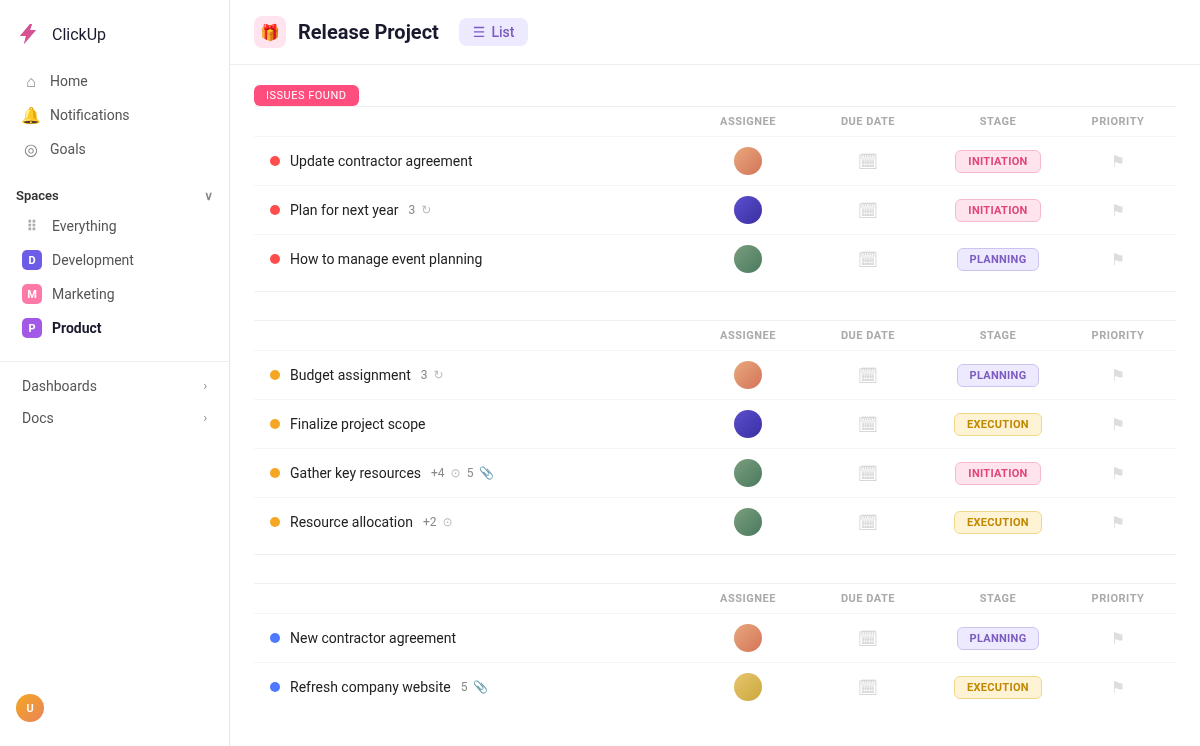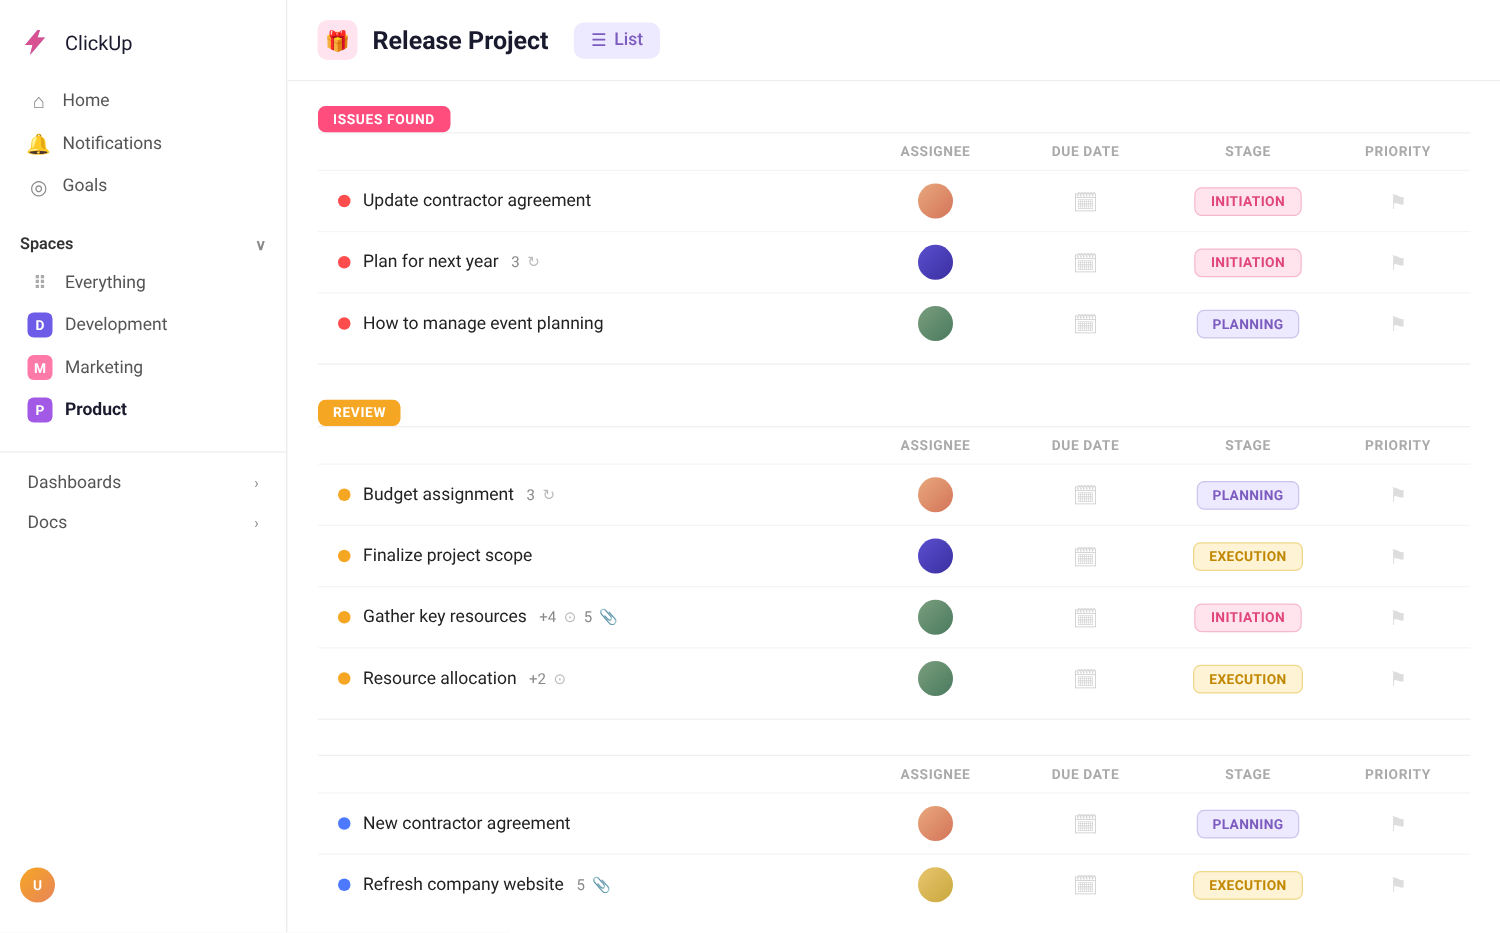--- a/index.html
+++ b/index.html
@@ -33,21 +33,21 @@
     .view-tab { display: flex; align-items: center; gap: 6px; padding: 6px 14px; border-radius: 8px; background: #f0f0f5; font-size: 14px; font-weight: 500; color: #555; cursor: pointer; margin-left: 8px; }
     .view-tab.active { background: #ede9ff; color: #7c5cbf; }
     .view-tab-icon { font-size: 14px; }
 
     
     .content { flex: 1; overflow-y: auto; padding: 20px 24px; }
 
     
     .section { margin-bottom: 28px; }
     .section-header-row { display: flex; align-items: center; margin-bottom: 0; }
-    .section-badge { padding: 4px 12px; border-radius: 6px; font-size: 11px; font-weight: 700; letter-spacing: 0.5px; text-transform: uppercase; }
+    .section-badge { padding: 4px 12px; border-radius: 6px; font-size: 11px; font-weight: 400; letter-spacing: 0.5px; text-transform: uppercase; }
     .section-badge.issues { background: #ff4d7e; color: white; }
     .section-badge.review { background: #f5a623; color: white; }
     .section-badge.ready { background: #7c5cbf; color: white; }
     .table-header { display: grid; grid-template-columns: 1fr 120px 120px 140px 100px; padding: 8px 8px 8px 24px; border-top: 1px solid #f0f0f0; }
     .table-col-header { font-size: 11px; font-weight: 700; color: #aaa; text-transform: uppercase; letter-spacing: 0.5px; text-align: left; }
     .table-col-header.center { text-align: center; }
     .task-row { display: grid; grid-template-columns: 1fr 120px 120px 140px 100px; padding: 10px 8px 10px 16px; border-top: 1px solid #f5f5f5; align-items: center; }
     .task-name { display: flex; align-items: center; gap: 10px; font-size: 14px; color: #222; }
     .task-dot { width: 10px; height: 10px; border-radius: 50%; flex-shrink: 0; }
     .task-dot.red { background: #ff4d4d; }
@@ -235,23 +235,20 @@
           <div class="stage-cell">
             <span class="stage-badge planning">PLANNING</span>
           </div>
           <div class="priority-cell">
             <span class="priority-icon">⚑</span>
           </div>
         </div>
         <div class="section-divider"></div>
       </div>
       <div class="section">
-        <div class="section-header-row">
-          <span class="section-badge review">REVIEW</span>
-        </div>
         <div class="table-header">
           <div class="table-col-header"></div>
           <div class="table-col-header center">ASSIGNEE</div>
           <div class="table-col-header center">DUE DATE</div>
           <div class="table-col-header center">STAGE</div>
           <div class="table-col-header center">PRIORITY</div>
         </div>
         <div class="task-row">
           <div class="task-name">
             <span class="task-dot yellow"></span>

